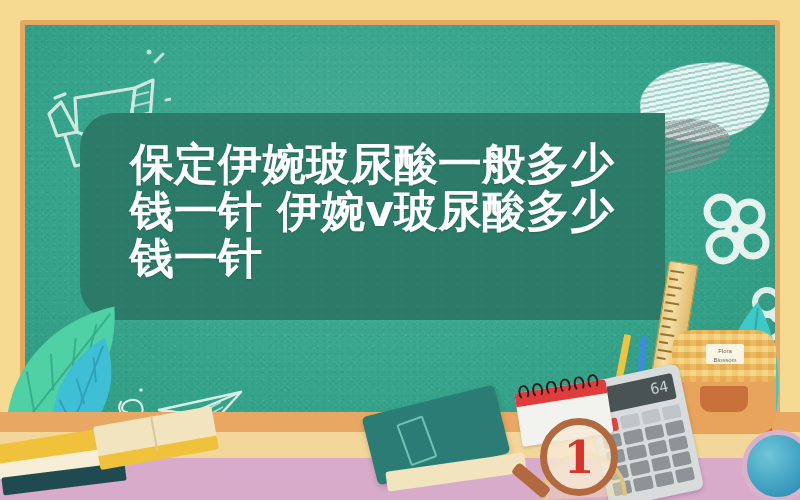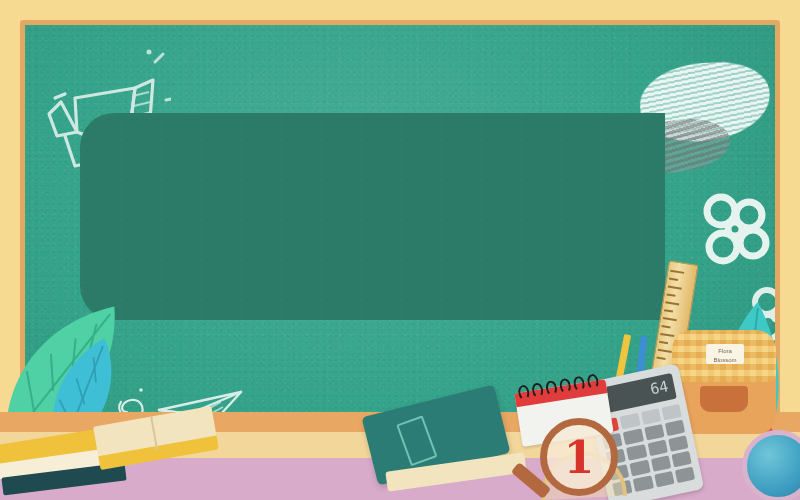--- a/index.html
+++ b/index.html
@@ -368,20 +368,21 @@
       </g>
     </svg>
 
     <div class="board-bottom-shade"></div>
   </div>
 
   <div class="title-panel">
     <div class="title-panel-noise"></div>
   </div>
 
+  <div class="headline">保定伊婉玻尿酸一般多少钱一针 伊婉v玻尿酸多少钱一针</div>
 
   <div class="ruler">
     <i style="top:8px;  width:14px;"></i>
     <i style="top:16px; width:9px;"></i>
     <i style="top:24px; width:14px;"></i>
     <i style="top:32px; width:9px;"></i>
     <i style="top:40px; width:14px;"></i>
     <i style="top:48px; width:9px;"></i>
     <i style="top:56px; width:14px;"></i>
     <i style="top:64px; width:9px;"></i>

